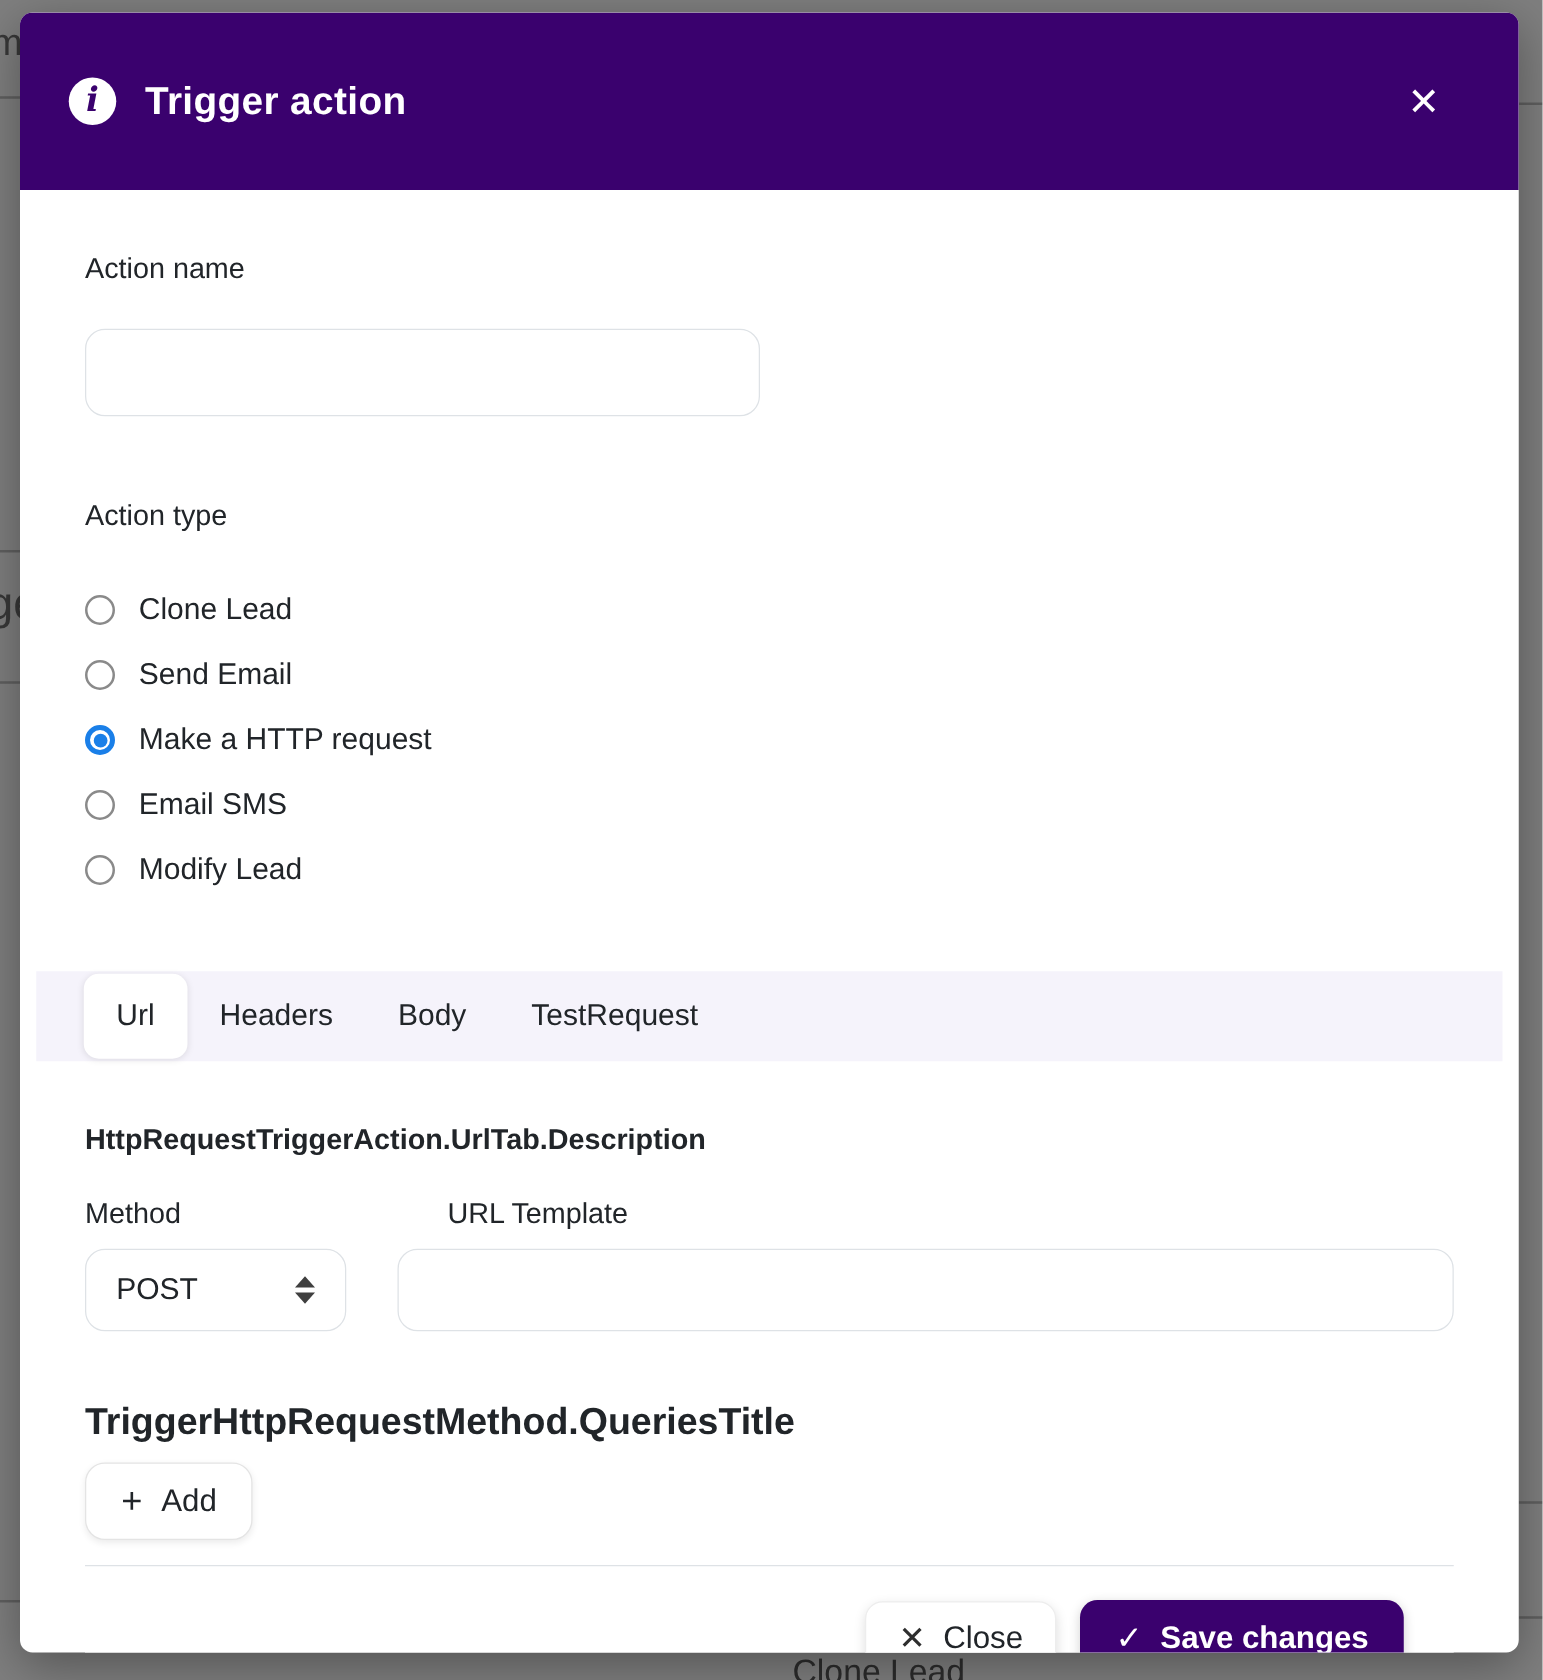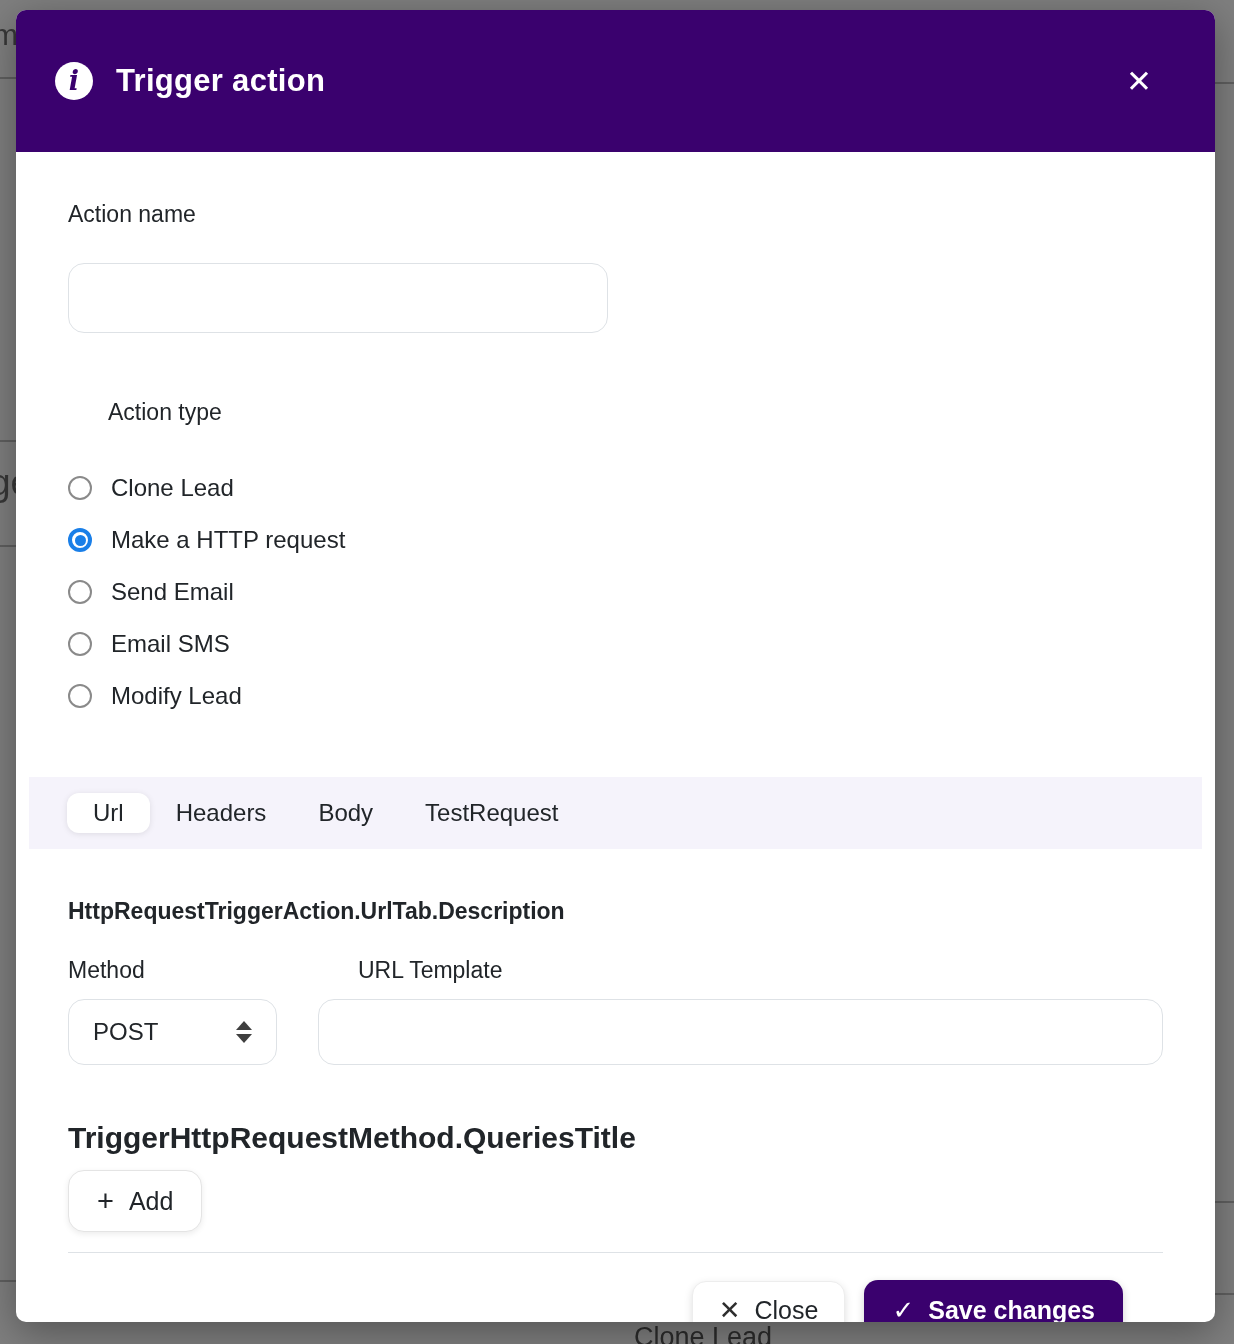--- a/index.html
+++ b/index.html
@@ -59,39 +59,39 @@
   .modal-body{flex:1;display:flex;flex-direction:column;padding:48px 52px 0;gap:20px;}
 
   .field-label{font-size:23px;line-height:28px;color:var(--text);}
   .text-input{
     display:block;border:1px solid var(--border);border-radius:16px;
     height:70px;font-size:24px;padding:0 22px;color:var(--text);
     outline:none;background:#fff;
   }
   .name-input{margin-top:15px;width:540px;}
 
-  .action-type-label{margin-top:45px;margin-left:40px;}
+  .action-type-label{margin-top:45px;}
   .radio-group{margin-top:16px;}
   .radio-row{display:flex;align-items:center;height:52px;cursor:pointer;}
   .radio-circle{
     width:24px;height:24px;border-radius:50%;
     border:2px solid #8a8a8a;margin-right:19px;flex:0 0 24px;position:relative;
   }
   .radio-circle.selected{border:4px solid var(--blue);}
   .radio-circle.selected::after{
     content:"";position:absolute;inset:2.5px;border-radius:50%;background:var(--blue);
   }
   .radio-label{font-size:24px;}
 
   .tab-strip{
     margin:35px -39px 0;height:72px;background:var(--tabs-bg);
     display:flex;align-items:center;padding:0 38px;flex:0 0 72px;
   }
   .tab{
-    height:40px;padding:0 26px;display:flex;align-items:center;
+    height:68px;padding:0 26px;display:flex;align-items:center;
     font-size:24px;border-radius:12px;cursor:pointer;color:var(--text);
   }
   .tab.active{background:#fff;box-shadow:0 1px 6px rgba(0,0,0,.10);}
 
   .tab-content{padding-top:29px;}
   .desc-text{font-size:23px;font-weight:600;}
   .labels-row{display:flex;margin-top:31px;}
   .method-col{width:290px;flex:0 0 290px;}
   .controls-row{display:flex;margin-top:15px;}
   .select-box{
@@ -166,26 +166,26 @@
     <input class="text-input name-input" placeholder="" style="">
 
     <div class="field-label action-type-label">Action type</div>
 
     <div class="radio-group">
       <div class="radio-row">
         <span class="radio-circle"></span>
         <span class="radio-label">Clone Lead</span>
       </div>
       <div class="radio-row">
+        <span class="radio-circle"></span>
+        <span class="radio-label">Send Email</span>
+      </div>
+      <div class="radio-row">
         <span class="radio-circle selected"></span>
         <span class="radio-label">Make a HTTP request</span>
-      </div>
-      <div class="radio-row">
-        <span class="radio-circle"></span>
-        <span class="radio-label">Send Email</span>
       </div>
       <div class="radio-row">
         <span class="radio-circle"></span>
         <span class="radio-label">Email SMS</span>
       </div>
       <div class="radio-row">
         <span class="radio-circle"></span>
         <span class="radio-label">Modify Lead</span>
       </div>
     </div>

